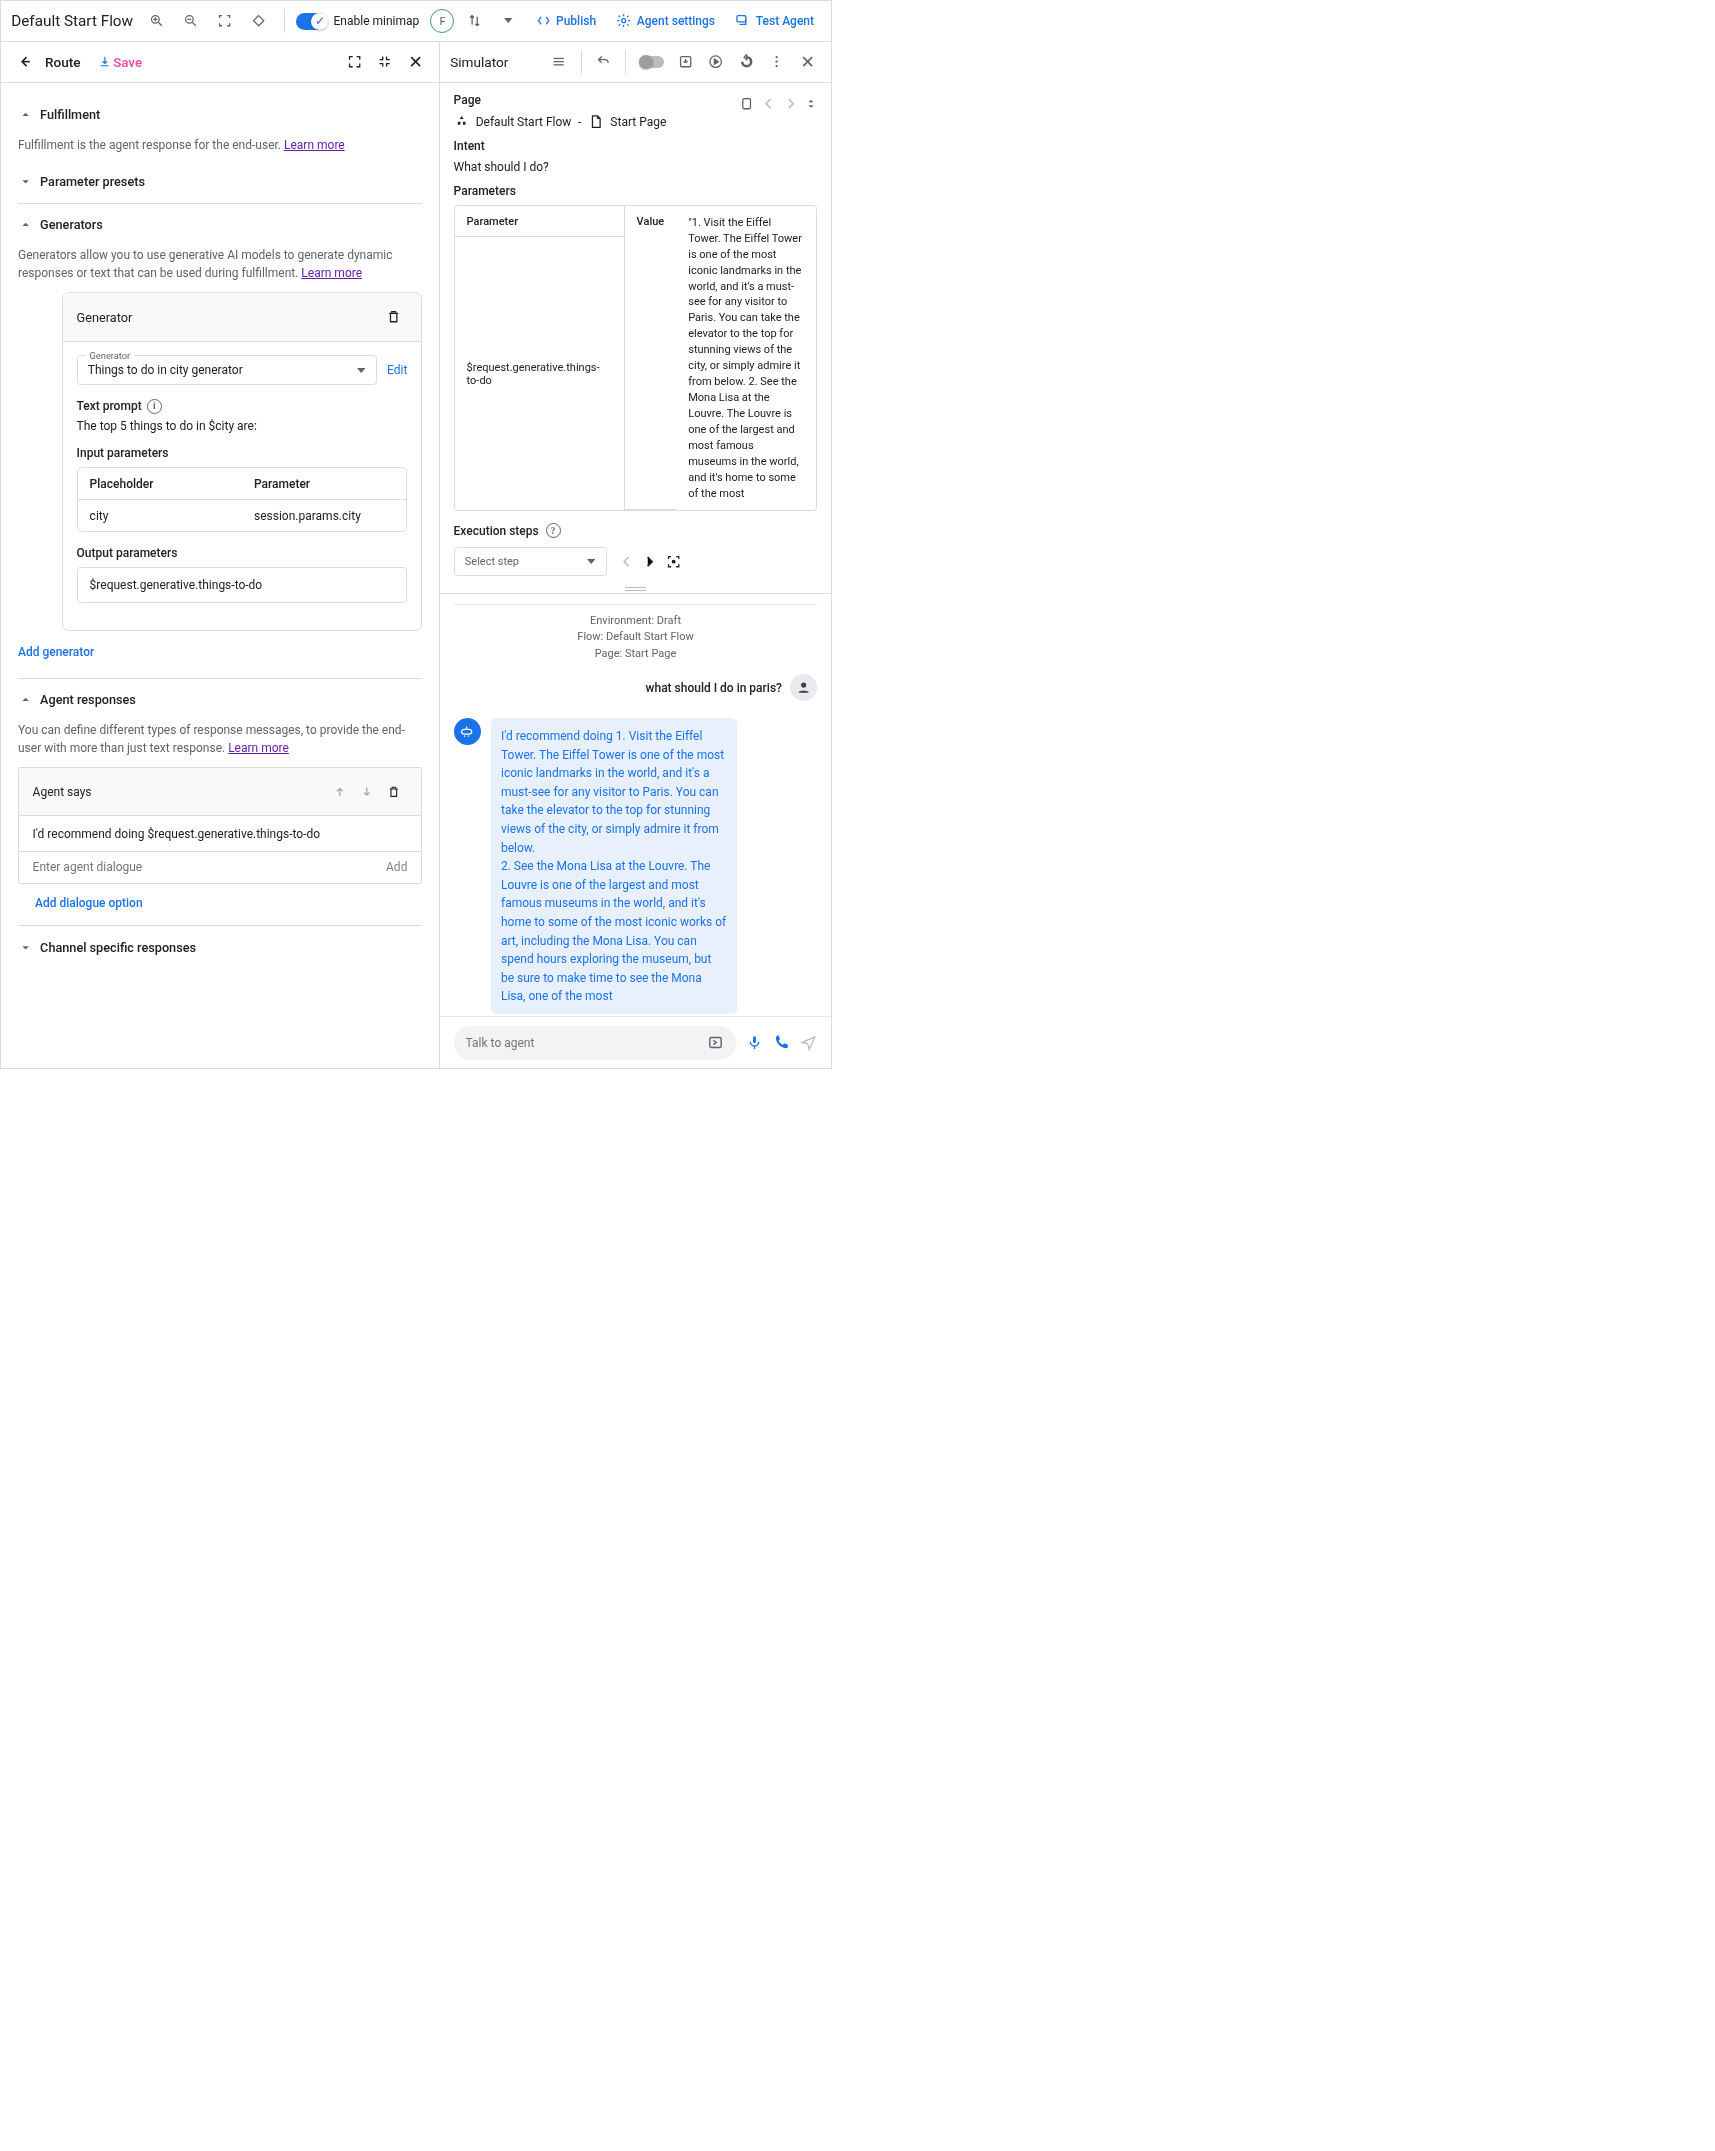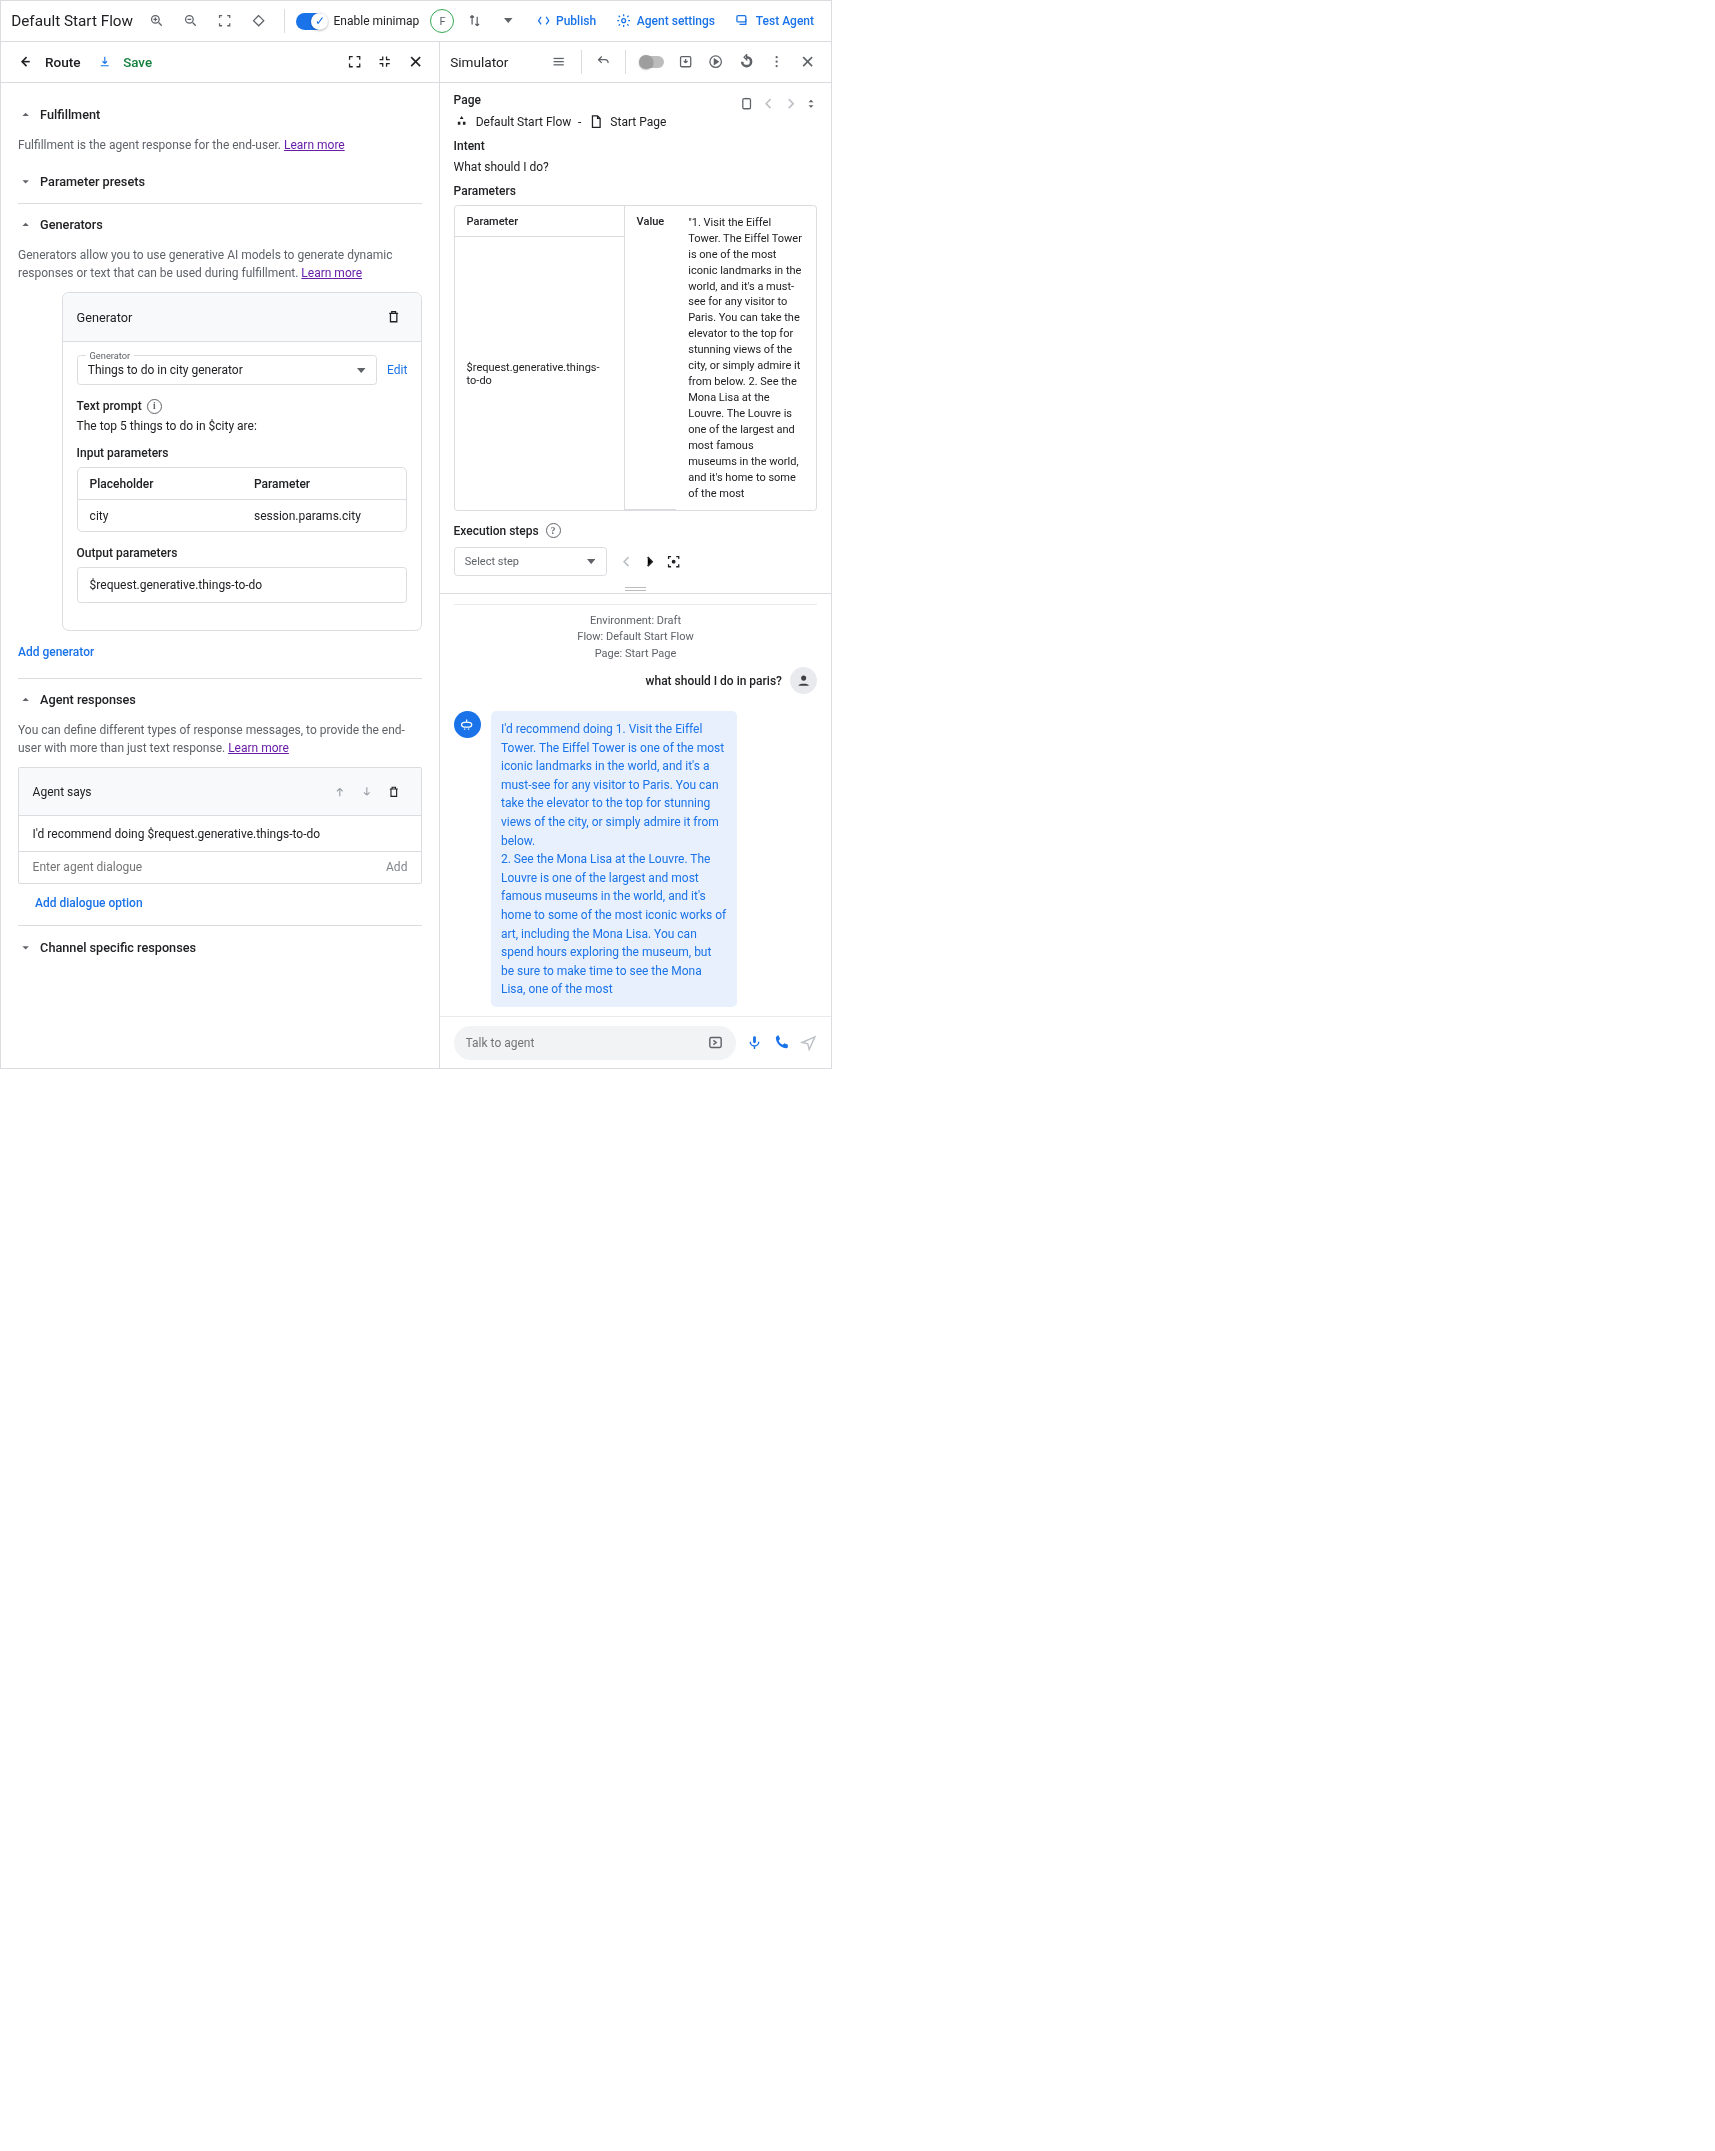--- a/index.html
+++ b/index.html
@@ -21,21 +21,21 @@
 .icon-sm { width: 15.3px; height: 15.3px; }
 
 
 .main { display: flex; flex: 1; min-height: 0; }
 .left-panel { width: 439px; border-right: 0.8px solid #dadce0; display: flex; flex-direction: column; overflow-y: auto; position: relative; }
 .right-panel { flex: 1; display: flex; flex-direction: column; }
 
 
 .panel-header { display: flex; align-items: center; height: 41px; padding: 0 10.2px; border-bottom: 0.8px solid #dadce0; gap: 6.8px; }
 .panel-header-title { font-size: 13.6px; font-weight: 500; }
-.save-btn { color: #15803d; font-weight: 500; display: flex; align-items: center; gap: 12px; background: transparent; border: none; cursor: pointer; margin-left: 10.2px; }
+.save-btn { color: #ec4899; font-weight: 500; display: flex; align-items: center; gap: 2px; background: transparent; border: none; cursor: pointer; margin-left: 10.2px; }
 .header-right { margin-left: auto; display: flex; gap: 3.4px; }
 
 
 .content { padding: 13.6px 17px; }
 .section-header { display: flex; align-items: center; gap: 6.8px; padding: 10.2px 0; cursor: pointer; }
 .section-title { font-size: 12.7px; font-weight: 500; }
 .section-desc { color: #5f6368; font-size: 12px; margin: 3.4px 0 10.2px 0; line-height: 1.5; }
 .learn-more { color: #681da8; text-decoration: underline; cursor: pointer; }
 .chevron { color: #5f6368; width: 15.3px; }
 .divider-h { height: 0.8px; background: #dadce0; margin: 3.4px 0; }
@@ -98,21 +98,21 @@
 .param-value-text { line-height: 1.45; }
 
 .exec-row { display: flex; align-items: center; gap: 6.8px; margin-top: 12px; margin-bottom: 8.5px; }
 .select-step { border: 0.8px solid #dadce0; border-radius: 3.4px; padding: 6.8px 10.2px; width: 153px; display: flex; justify-content: space-between; align-items: center; color: #5f6368; font-size: 11px; }
 .exec-nav { display: flex; gap: 8.5px; align-items: center; }
 
 .resize-handle { height: 6.8px; display:flex; justify-content: center; align-items:center; cursor: ns-resize; }
 .resize-handle::after { content:''; width: 20.3px; height:2.5px; border-top:0.8px solid #bbb; border-bottom:0.8px solid #bbb;}
 
 .chat-area { flex: 1; overflow-y: auto; padding: 10.2px 13.6px; border-top: 0.8px solid #dadce0; }
-.chat-meta { text-align: center; color: #5f6368; font-size: 11px; margin-bottom: 5px; line-height: 1.5; }
+.chat-meta { text-align: center; color: #5f6368; font-size: 11px; margin-bottom: 12px; line-height: 1.5; }
 .chat-divider { height:0.8px; background:#e8eaed; margin-bottom: 8.5px;}
 .user-msg-row { display: flex; justify-content: flex-end; align-items: center; gap: 8.5px; margin-bottom: 17px; }
 .user-msg { font-size: 12px; font-weight: 500; }
 .user-avatar { width: 27px; height: 27px; border-radius: 50%; background: #e8eaed; display: flex; align-items: center; justify-content: center; color: #3c4043; }
 
 .agent-msg-row { display: flex; gap: 10.2px; }
 .agent-avatar { width: 27px; height: 27px; border-radius: 50%; background: #1a73e8; display: flex; align-items: center; justify-content: center; color: #fff; flex-shrink: 0; }
 .agent-bubble { background: #e8f0fe; border-radius: 5.1px; padding: 8.5px 10.2px; color: #1a73e8; font-size: 12px; line-height: 1.55; max-width: 246px; }
 .file-icon-row { margin-top: 10.2px; margin-left: 37px; color: #5f6368;}
 

